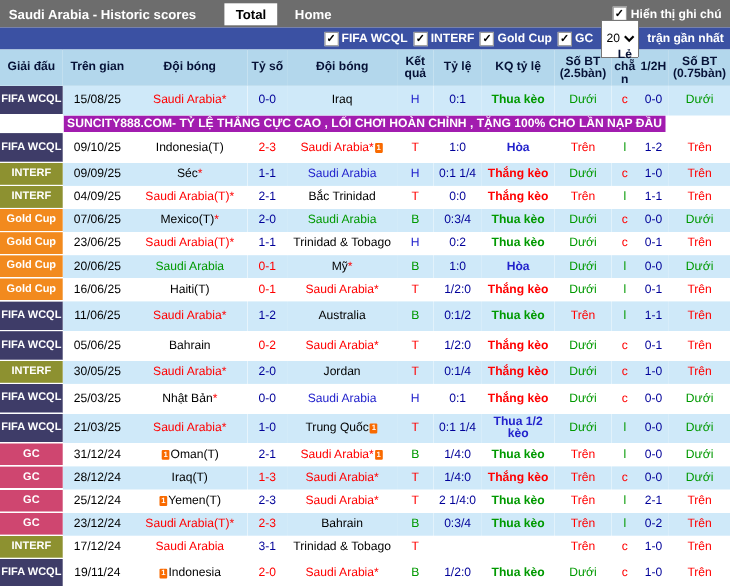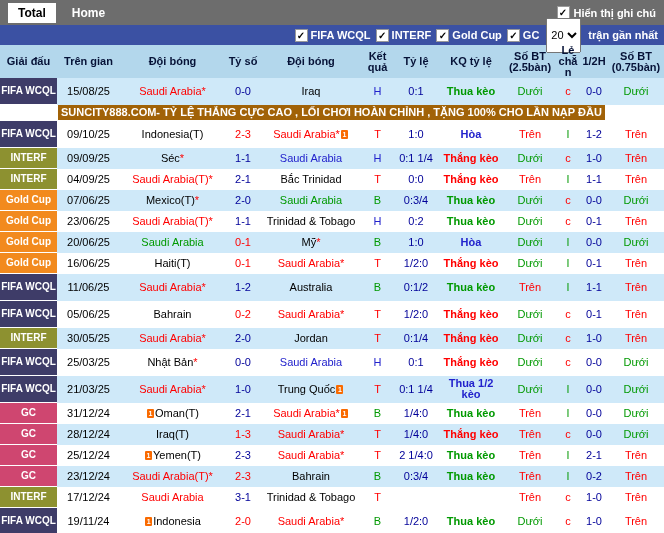--- a/index.html
+++ b/index.html
@@ -2,21 +2,21 @@
 <html><head>
 <meta charset="utf-8">
 <style>
   html,body{margin:0;padding:0;}
   body{font-family:"Liberation Sans", sans-serif;}
   .app{width:664px;height:533px;background:#fff;overflow:hidden;font-size:11px;}
 
   
   .topbar{height:25px;background:#6d6d6d;display:flex;align-items:center;padding:0 8px;box-sizing:border-box;color:#fff;}
   .topbar .title{font-weight:bold;font-size:12px;margin-right:16px;}
-  .tab{font-weight:bold;font-size:12px;padding:3px 10px;cursor:pointer;}
+  .tab{font-weight:bold;font-size:12px;padding:3px 10px;cursor:pointer;margin-left:10px;}
   .tab.active{background:#fff;color:#000;}
   .tab.link{color:#fff;margin-left:6px;}
   .note-toggle{margin-left:auto;display:flex;align-items:center;gap:4px;font-weight:bold;}
 
   .cb{display:inline-block;width:11px;height:11px;background:#fff;border:1px solid #999;color:#000;
       font-size:10px;line-height:11px;text-align:center;box-sizing:content-box;cursor:pointer;}
 
   
   .filterbar{height:20px;background:#3b51a3;color:#fff;font-weight:bold;display:flex;align-items:center;
              justify-content:flex-end;gap:5px;padding:0 6px;box-sizing:border-box;}
@@ -37,29 +37,30 @@
   td.league.fifa{background:#3e3c68;}
   td.league.interf{background:#8d9130;}
   td.league.gold{background:#f28a1e;}
   td.league.gc{background:#cf4670;}
   td.wrapcell{white-space:normal;line-height:11px;font-weight:bold;}
   .red{color:#ff0000;} .green{color:#009900;} .blue{color:#2222cc;} .navy{color:#000099;} .black{color:#000;}
   .star{color:#ff0000;}
   .card{display:inline-block;width:7px;height:9px;background:#f96a00;color:#fff;font-size:7px;line-height:9px;
         font-weight:bold;border-radius:1px;vertical-align:1px;margin:0 1px;}
   tr.banner-row td{height:16px;background:#fff;text-align:left;}
-  .banner{display:inline-block;background:#a16207;color:#fff;font-weight:bold;font-size:11px;line-height:15px;
+  .banner{display:inline-block;background:#a21caf;color:#fff;font-weight:bold;font-size:11px;line-height:15px;
           padding:0 3px;cursor:pointer;}
 </style>
 </head>
 <body>
 
 <div class="app">
 
   <div class="topbar">
+    <span class="title">Saudi Arabia - Historic scores</span>
     <span class="tab active">Total</span>
     <span class="tab link">Home</span>
     <span class="note-toggle">
       <span class="cb">✓</span>
       <span>Hiển thị ghi chú</span>
     </span>
   </div>
 
   <div class="filterbar">
     <label>

